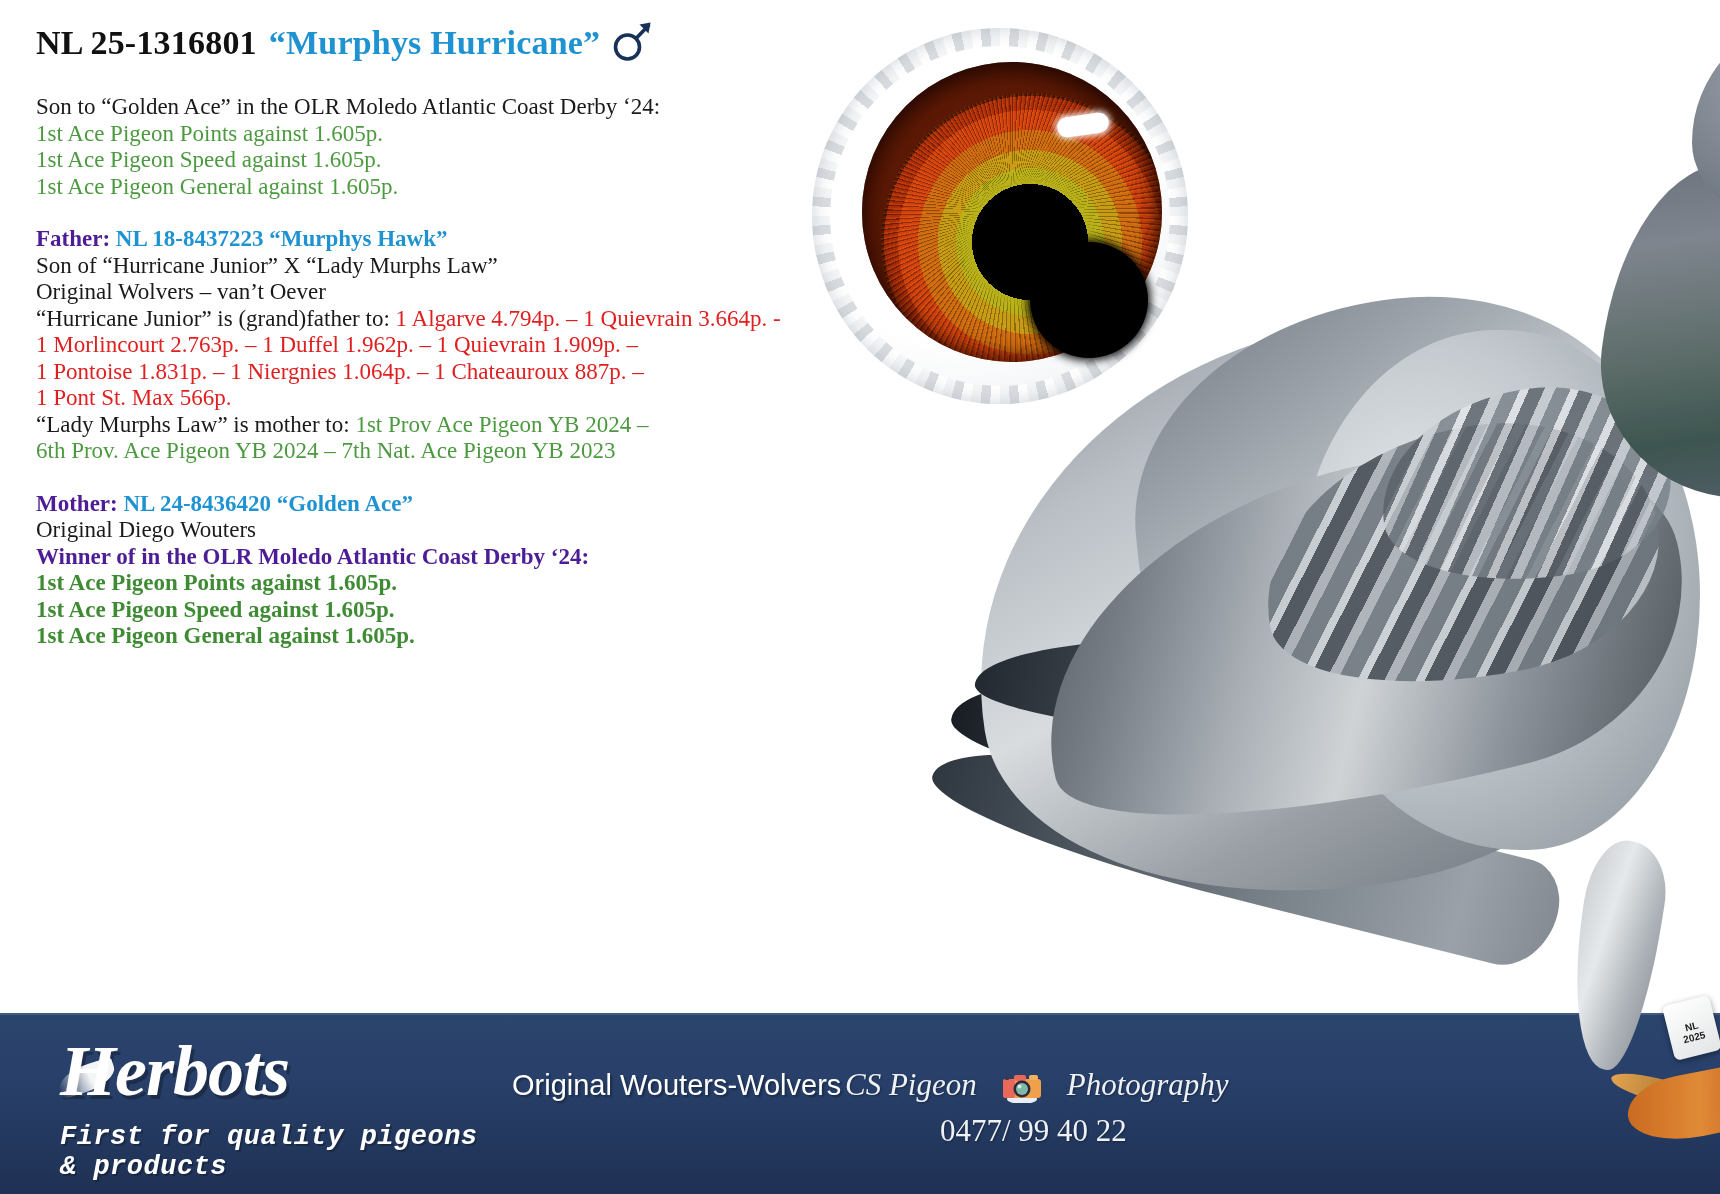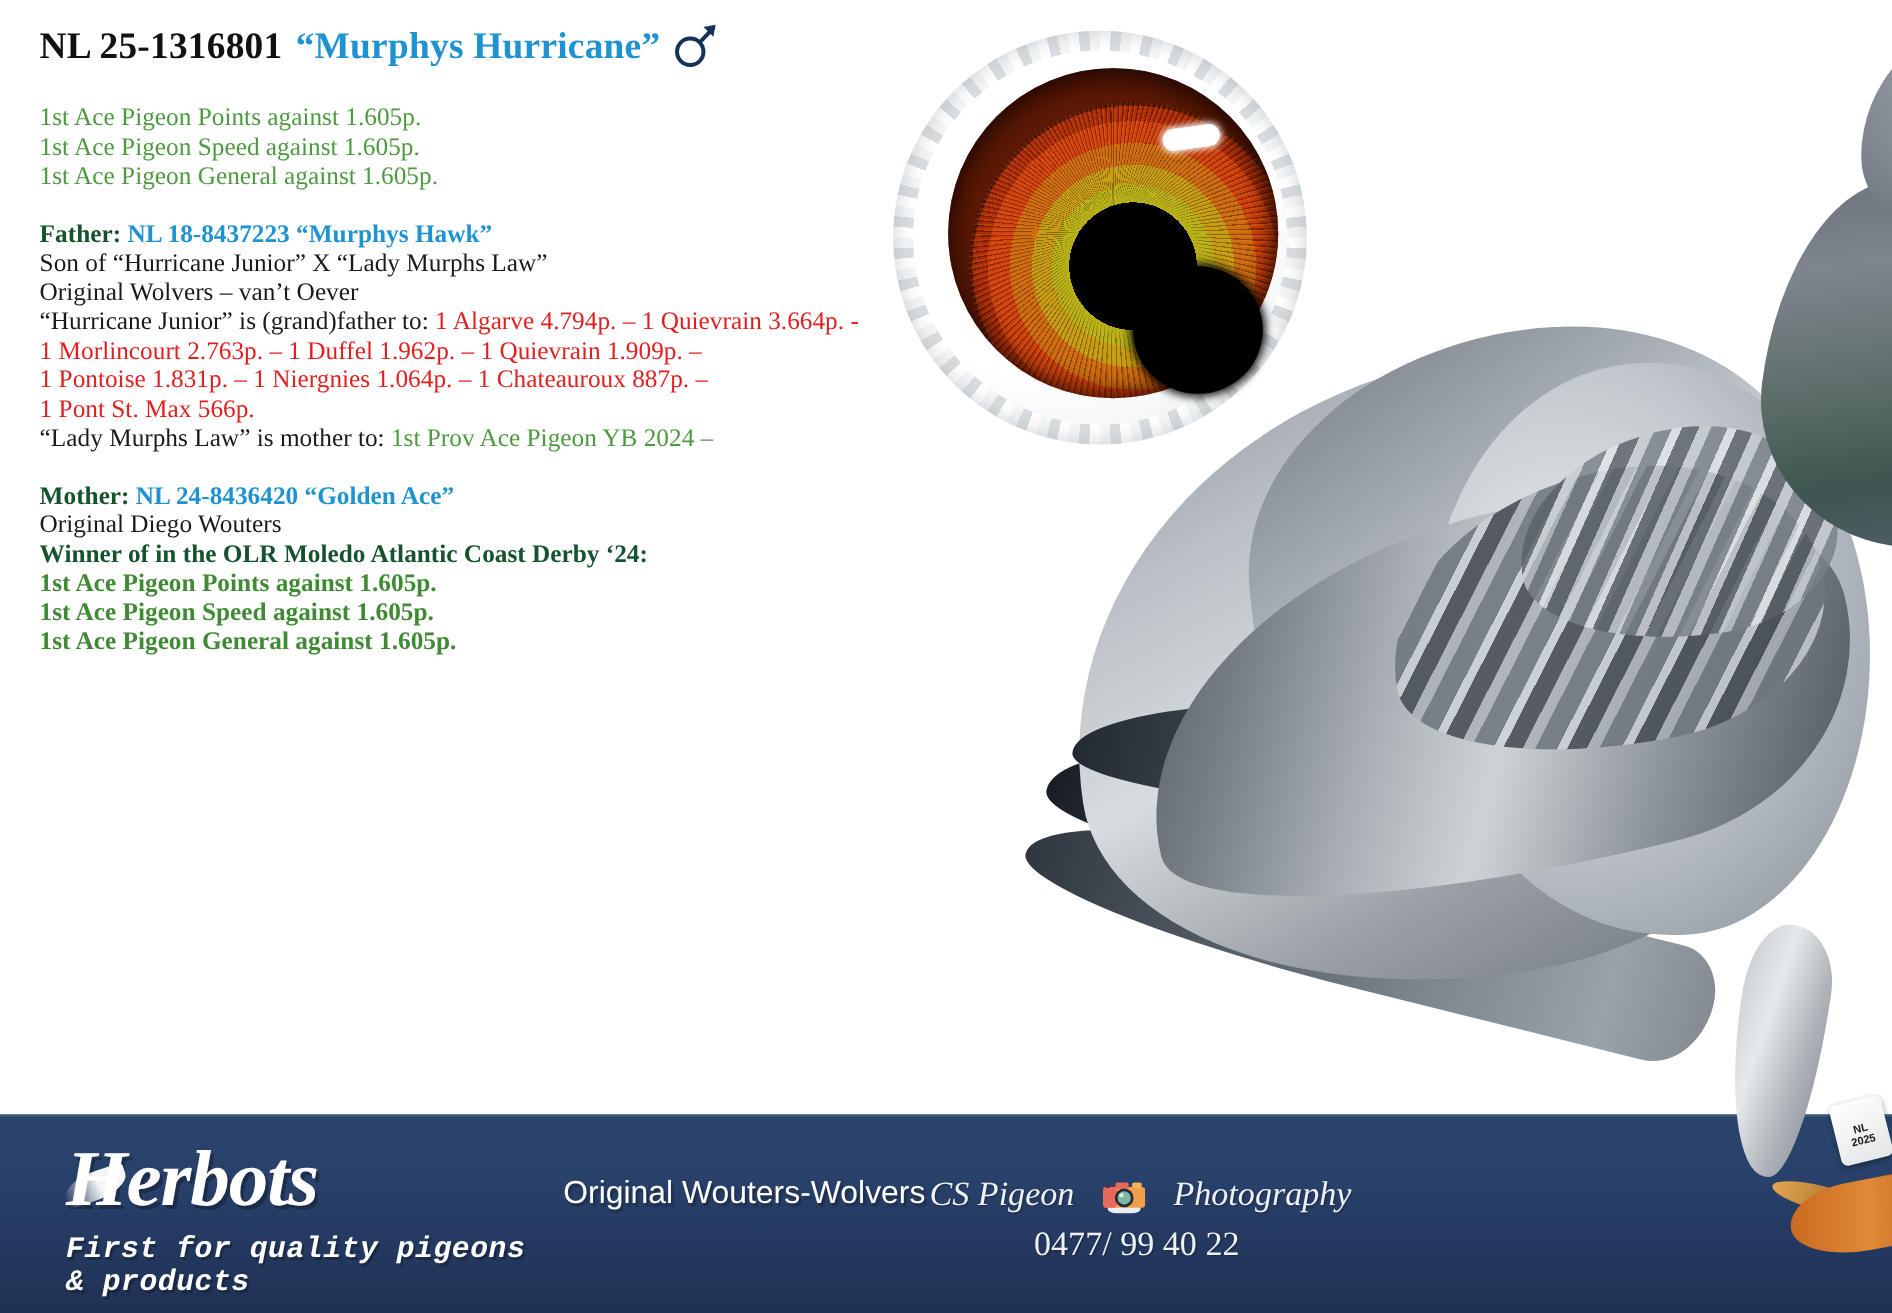--- a/index.html
+++ b/index.html
@@ -18,21 +18,21 @@
          line-height:1.05;color:#111;display:flex;align-items:center;gap:12px;}
   #title .ring{color:#111;}
   #title .name{color:#1f93d1;}
   .male-icon{display:inline-block;width:40px;height:42px;position:relative;top:-3px;}
 
   .para{margin-top:30px;}
   .ln{font-size:23px;line-height:26.5px;color:#1a1a1a;white-space:nowrap;}
   .green{color:#4c9a3f;}
   .red{color:#e02020;}
   .blue{color:#1f93d1;font-weight:bold;}
-  .bold{font-weight:bold;color:#14532d;}
+  .bold{font-weight:bold;color:#4c1d95;}
   .gap{height:26px;}
   .bgreen{color:#3f8b34;font-weight:bold;}
 
   
   #eye{position:absolute;left:804px;top:20px;width:392px;height:392px;z-index:20;}
   .eye-cere{position:absolute;left:8px;top:8px;width:376px;height:376px;border-radius:50%;
      background:
        repeating-conic-gradient(from 0deg,#ffffff 0deg 3deg,#d9dde0 3deg 6deg,#f4f6f7 6deg 9deg);
      box-shadow:0 0 26px 20px #ffffff, inset 0 0 18px rgba(160,170,180,.55);}
   .eye-cere2{position:absolute;left:26px;top:26px;width:340px;height:340px;border-radius:50%;
@@ -207,20 +207,21 @@
       <span class="male-icon">
         <svg viewBox="0 0 40 42" width="40" height="42" aria-hidden="true">
           <circle cx="15.5" cy="28" r="12" fill="none" stroke="#173159" stroke-width="3.6"></circle>
           <line x1="24.5" y1="19" x2="36.5" y2="6.5" stroke="#173159" stroke-width="3.6" stroke-linecap="round"></line>
           <polygon points="38.5,3.5 27.5,5.5 36.5,14.5" fill="#173159"></polygon>
         </svg>
       </span>
     </div>
 
     <div class="para">
+      <div class="ln">Son to “Golden Ace” in the OLR Moledo Atlantic Coast Derby ‘24:</div>
       <div class="ln green">1st Ace Pigeon Points against 1.605p.</div>
       <div class="ln green">1st Ace Pigeon Speed against 1.605p.</div>
       <div class="ln green">1st Ace Pigeon General against 1.605p.</div>
     </div>
 
     <div class="gap"></div>
 
     <div>
       <div class="ln">
         <span class="bold">Father:</span>
@@ -232,20 +233,21 @@
         <span>“Hurricane Junior” is (grand)father to:</span>
         <span class="red">1 Algarve 4.794p. – 1 Quievrain 3.664p. -</span>
       </div>
       <div class="ln red">1 Morlincourt 2.763p. – 1 Duffel 1.962p. – 1 Quievrain 1.909p. –</div>
       <div class="ln red">1 Pontoise 1.831p. – 1 Niergnies 1.064p. – 1 Chateauroux 887p. –</div>
       <div class="ln red">1 Pont St. Max 566p.</div>
       <div class="ln">
         <span>“Lady Murphs Law” is mother to:</span>
         <span class="green">1st Prov Ace Pigeon YB 2024 –</span>
       </div>
+      <div class="ln green">6th Prov. Ace Pigeon YB 2024 – 7th Nat. Ace Pigeon YB 2023</div>
     </div>
 
     <div class="gap"></div>
 
     <div>
       <div class="ln">
         <span class="bold">Mother:</span>
         <span class="blue">NL 24-8436420 “Golden Ace”</span>
       </div>
       <div class="ln">Original Diego Wouters</div>

